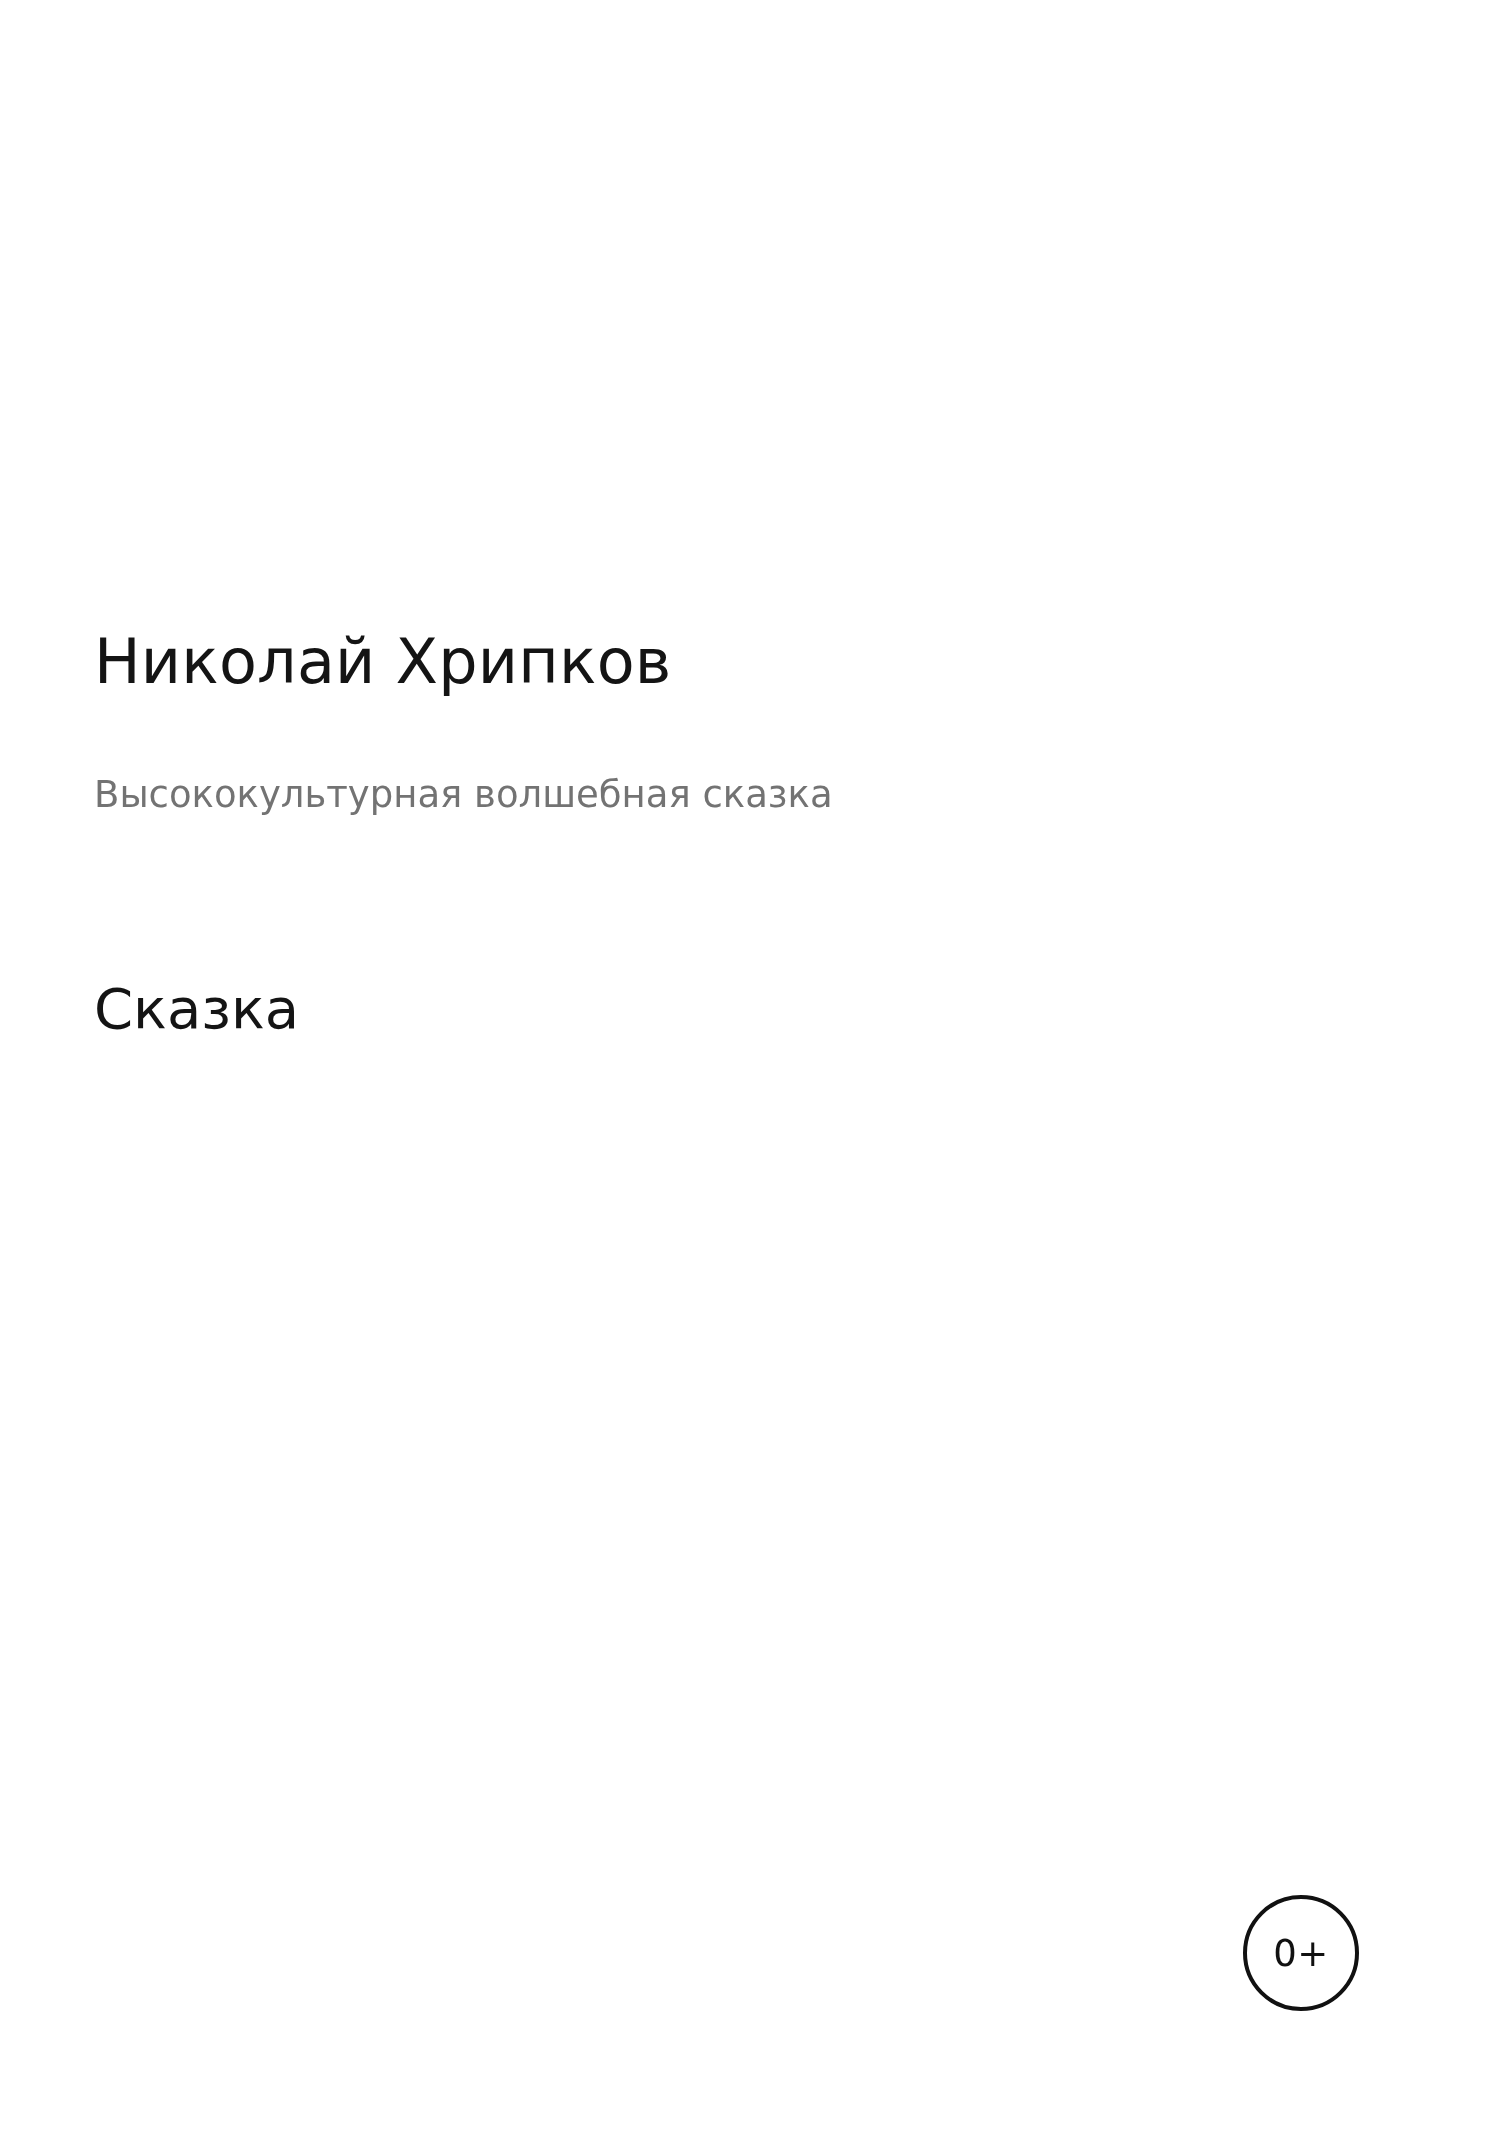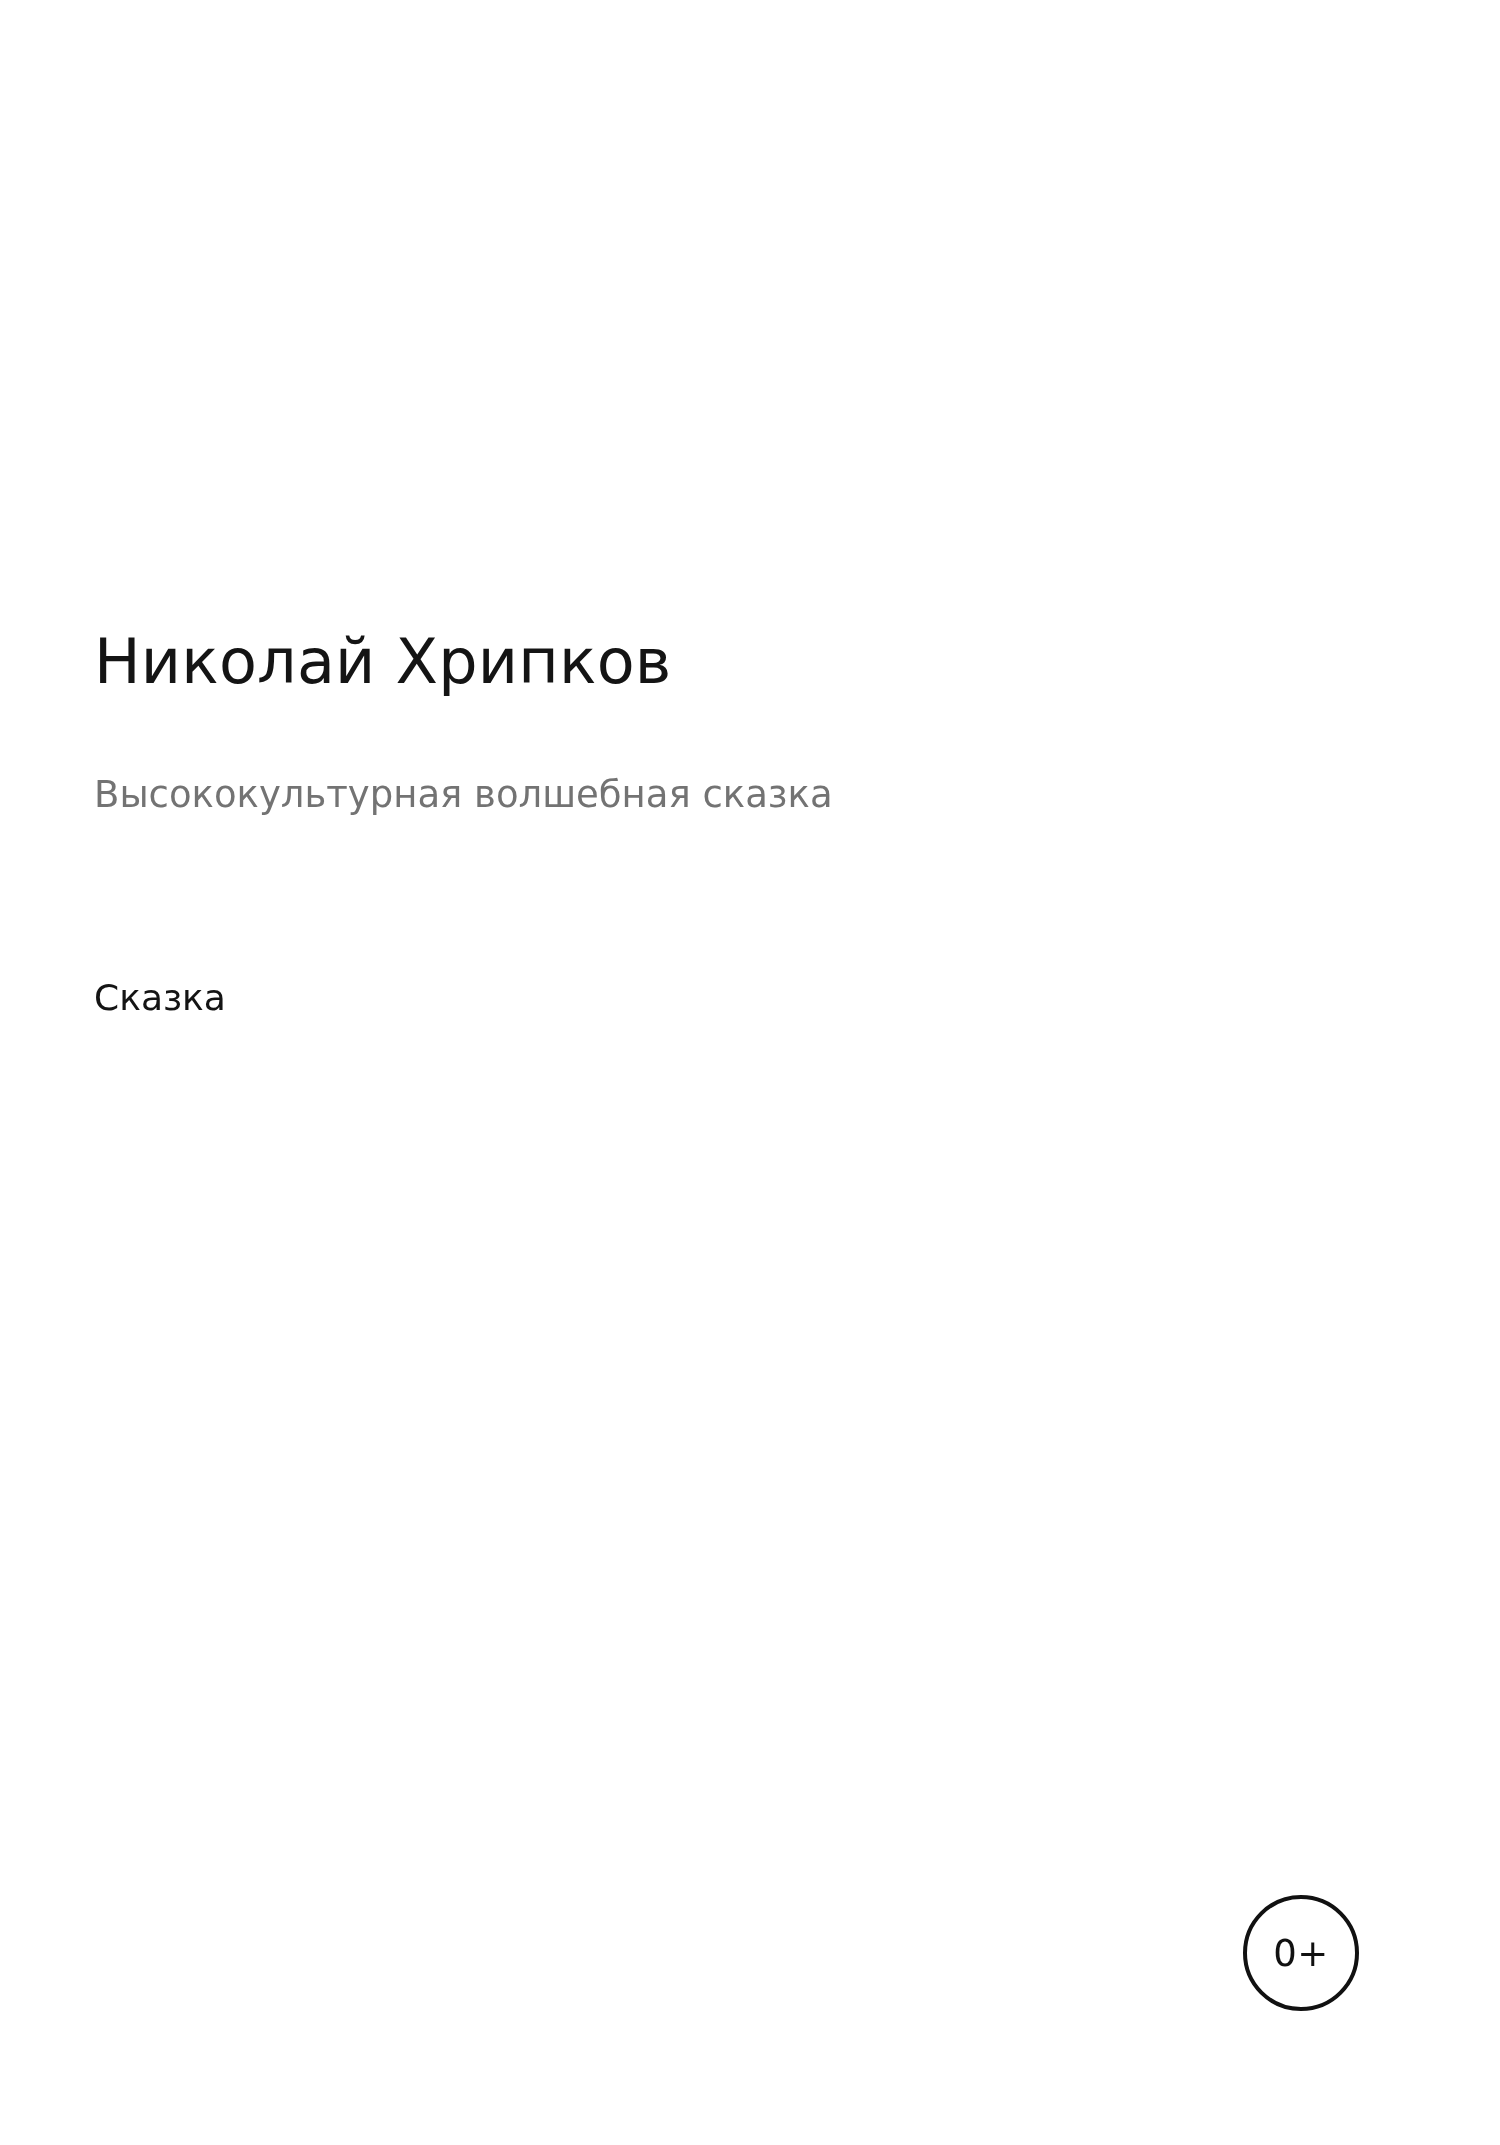--- a/index.html
+++ b/index.html
@@ -33,21 +33,21 @@
   }
   .book-subtitle {
     font-size: 37px;
     font-weight: 400;
     line-height: 1.25;
     color: #737373;
     margin: 0;
     padding-top: 76px;
   }
   .genre-label {
-    font-size: 36px;
+    font-size: 56px;
     font-weight: 400;
     line-height: 1.1;
     color: #141414;
     margin: 0;
     padding-top: 160px;
   }
   .age-rating-badge {
     position: absolute;
     left: 1243px;
     top: 1895px;

